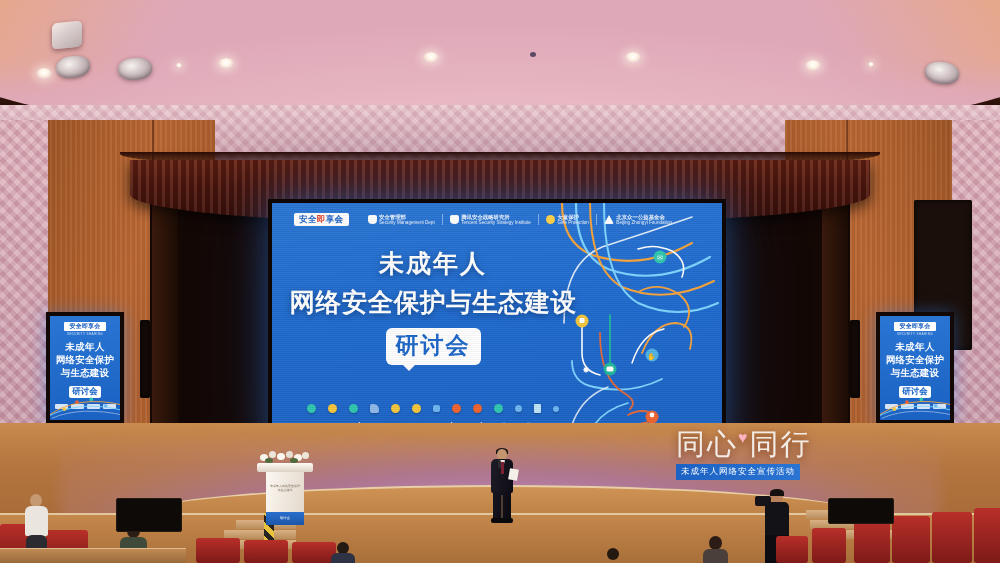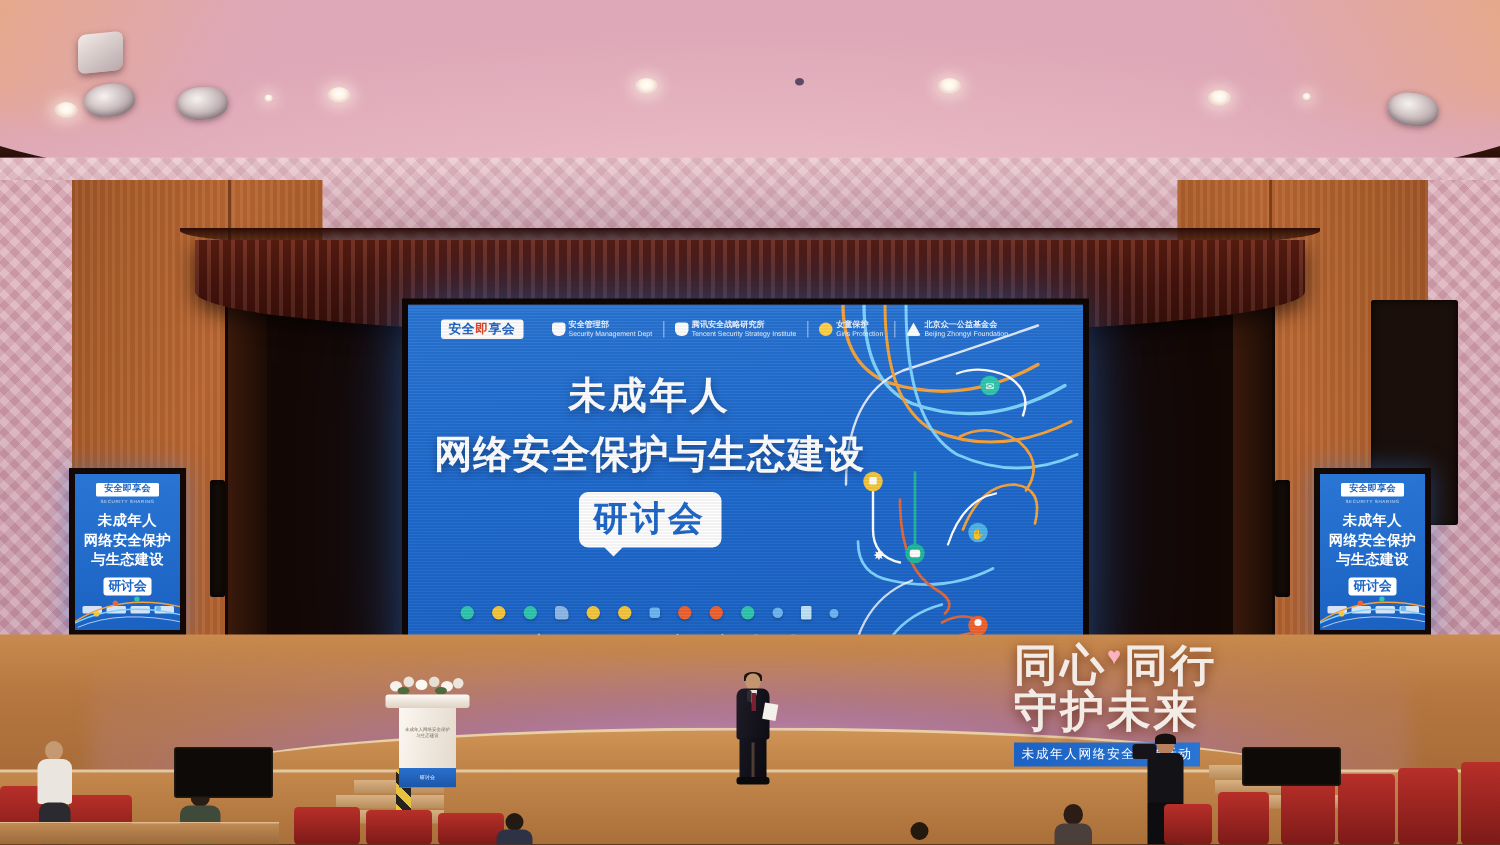--- a/index.html
+++ b/index.html
@@ -285,21 +285,21 @@
   .sp-tie { position:absolute; left:17px; top:13px; width:2.5px; height:12px; background:#7a2030; }
   .sp-legs { position:absolute; left:9px; top:43px; width:18px; height:27px; background:linear-gradient(100deg,#171520,#0b0a10); }
   .sp-leggap { position:absolute; left:17px; top:46px; width:2px; height:24px; background:#8a6a50; opacity:.5; }
   .sp-shoes { position:absolute; left:7px; top:69px; width:22px; height:5px; background:#0a0a0c; border-radius:2px; }
   .sp-paper { position:absolute; left:25px; top:20px; width:9px; height:11px; background:#f4f1ea; transform:rotate(10deg); }
   .sp-mic { position:absolute; left:14px; top:11px; width:3px; height:8px; background:#2b2b30; border-radius:2px; }
 
   
   .overlay-banner { position:absolute; left:676px; top:430px; width:228px; height:72px; }
   .ob-l1 {
-    font-size:29px; font-weight:bold; color:#f3ece6; letter-spacing:2px;
+    font-size:29px; font-weight:normal; color:#f3ece6; letter-spacing:2px;
     text-shadow:0 2px 8px rgba(90,30,10,.75); line-height:1;
   }
   .ob-l2 {
     font-size:29px; font-weight:bold; color:#f3ece6; letter-spacing:2px;
     text-shadow:0 2px 8px rgba(90,30,10,.75); line-height:1; margin-top:2px;
   }
   .ob-heart { color:#ffb3c0; font-size:16px; vertical-align:super; }
   .ob-strip {
     margin-top:5px; background:linear-gradient(90deg,#1c62c4,#2a74d2);
     color:#fff; font-size:8.5px; letter-spacing:1px; padding:2px 5px;
@@ -562,21 +562,20 @@
     <div class="sp-paper"></div>
     <div class="sp-legs"></div>
     <div class="sp-leggap"></div>
     <div class="sp-shoes"></div>
   </div>
 
   <div class="overlay-banner">
     <div class="ob-l1">
       <span>同心</span><span class="ob-heart">♥</span><span>同行</span>
     </div>
-    <div class="ob-l2">守护未来</div>
     <div class="ob-strip">未成年人网络安全宣传活动</div>
   </div>
 
   <div class="cam-person" style="left:762px;top:490px;width:30px;height:73px;">
     <div style="position:absolute;left:9px;top:0;width:12px;height:13px;border-radius:48%;background:#b8805c;"></div>
     <div style="position:absolute;left:8px;top:-1px;width:14px;height:7px;border-radius:50% 50% 0 0;background:#14100d;"></div>
     <div style="position:absolute;left:3px;top:12px;width:24px;height:34px;background:#131216;border-radius:5px 5px 2px 2px;"></div>
     <div style="position:absolute;left:3px;top:45px;width:24px;height:28px;background:#0d0c10;"></div>
     <div style="position:absolute;left:-7px;top:6px;width:16px;height:10px;background:#161418;border-radius:2px;"></div>
   </div>

